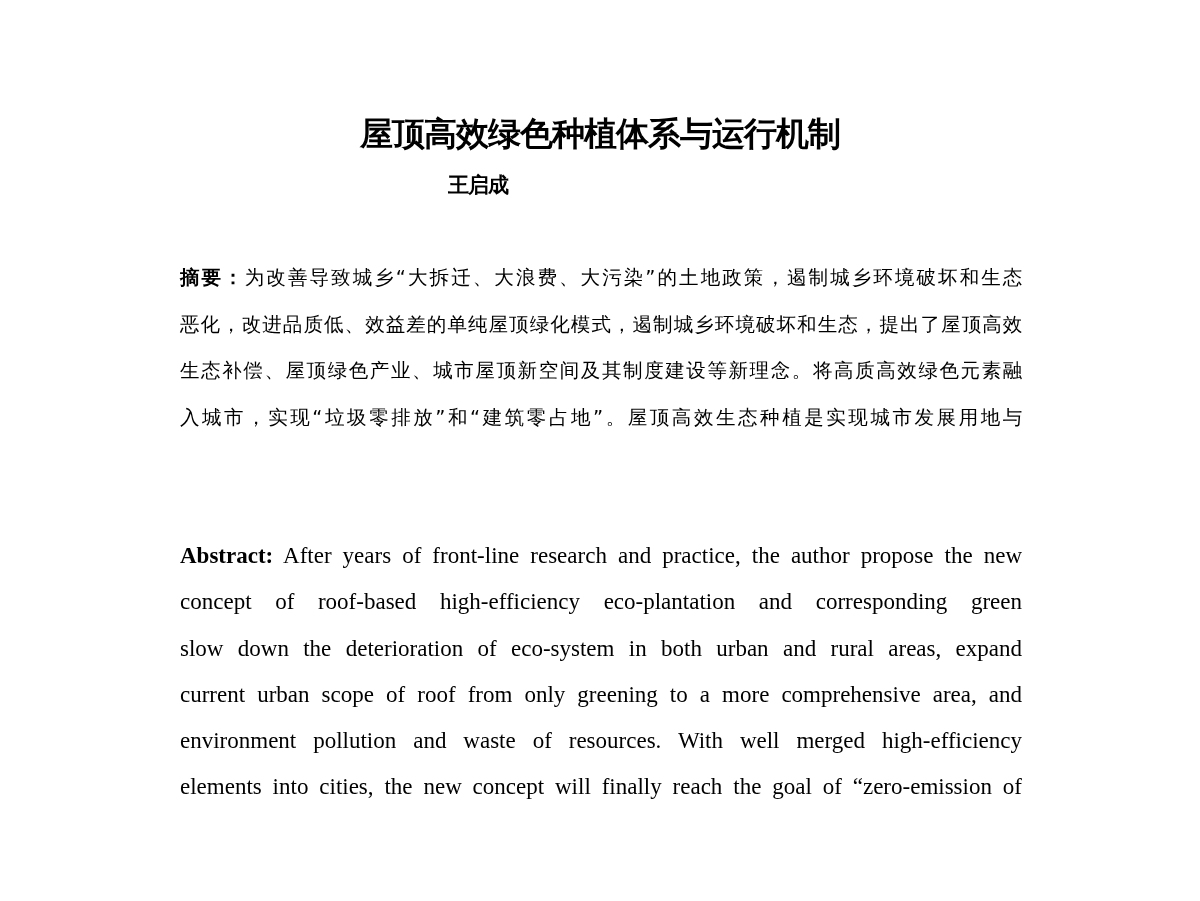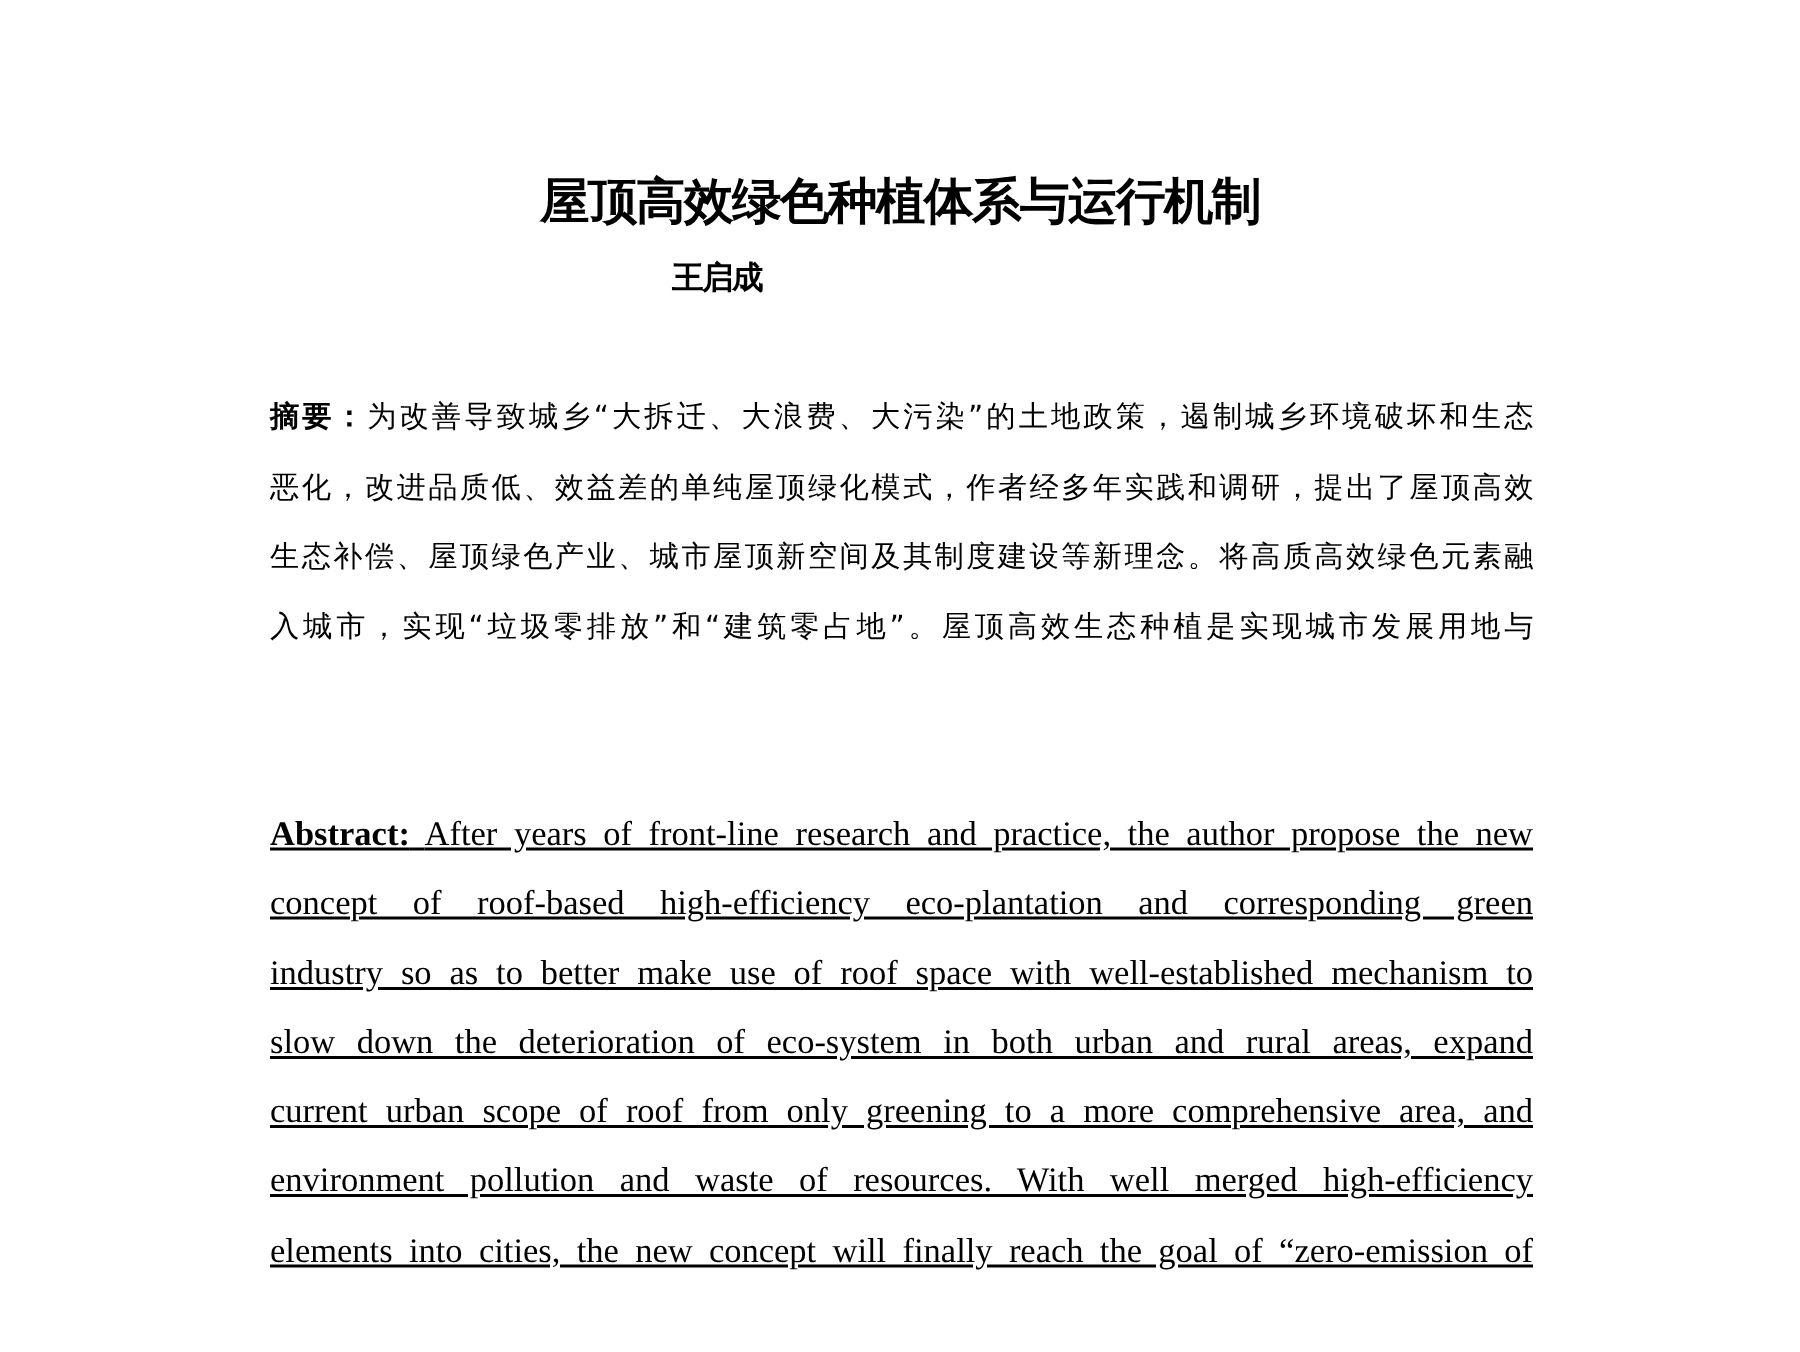--- a/index.html
+++ b/index.html
@@ -26,40 +26,39 @@
   }
   .cn-line.last { text-align-last: left; }
   .cn-label { font-weight: bold; margin-top: 16px; }
   .en-abstract {
     position: absolute; left: 180px; width: 842px; top: 535px;
   }
   .en-line {
     height: 46.3px; line-height: 42px;
     font-family: "Liberation Serif", serif; font-size: 23px;
     white-space: nowrap;
-    text-align: justify; text-align-last: justify; text-decoration: underline;
+    text-align: justify; text-align-last: justify;
   }
   .en-label { font-weight: bold; }
 </style>
 </head>
 <body>
 
 <div class="page">
   <div class="title">屋顶高效绿色种植体系与运行机制</div>
   <div class="author">王启成</div>
 
   <div class="cn-abstract">
     <div class="cn-line"><span class="cn-label">摘要：</span><span>为改善导致城乡“大拆迁、大浪费、大污染”的土地政策，遏制城乡环境破坏和生态</span></div>
-    <div class="cn-line">恶化，改进品质低、效益差的单纯屋顶绿化模式，作者经多年实践和调研，提出了屋顶高效</div>
+    <div class="cn-line">恶化，改进品质低、效益差的单纯屋顶绿化模式，遏制城乡环境破坏和生态，提出了屋顶高效</div>
     <div class="cn-line">生态补偿、屋顶绿色产业、城市屋顶新空间及其制度建设等新理念。将高质高效绿色元素融</div>
     <div class="cn-line">入城市，实现“垃圾零排放”和“建筑零占地”。屋顶高效生态种植是实现城市发展用地与</div>
   </div>
 
   <div class="en-abstract">
     <div class="en-line"><span class="en-label">Abstract:</span> <span>After years of front-line research and practice, the author propose the new</span></div>
     <div class="en-line">concept of roof-based high-efficiency eco-plantation and corresponding green</div>
-    <div class="en-line">industry so as to better make use of roof space with well-established mechanism to</div>
     <div class="en-line">slow down the deterioration of eco-system in both urban and rural areas, expand</div>
     <div class="en-line">current urban scope of roof from only greening to a more comprehensive area, and</div>
     <div class="en-line">environment pollution and waste of resources. With well merged high-efficiency</div>
     <div class="en-line">elements into cities, the new concept will finally reach the goal of “zero-emission of</div>
   </div>
 </div>
 
 </body></html>

